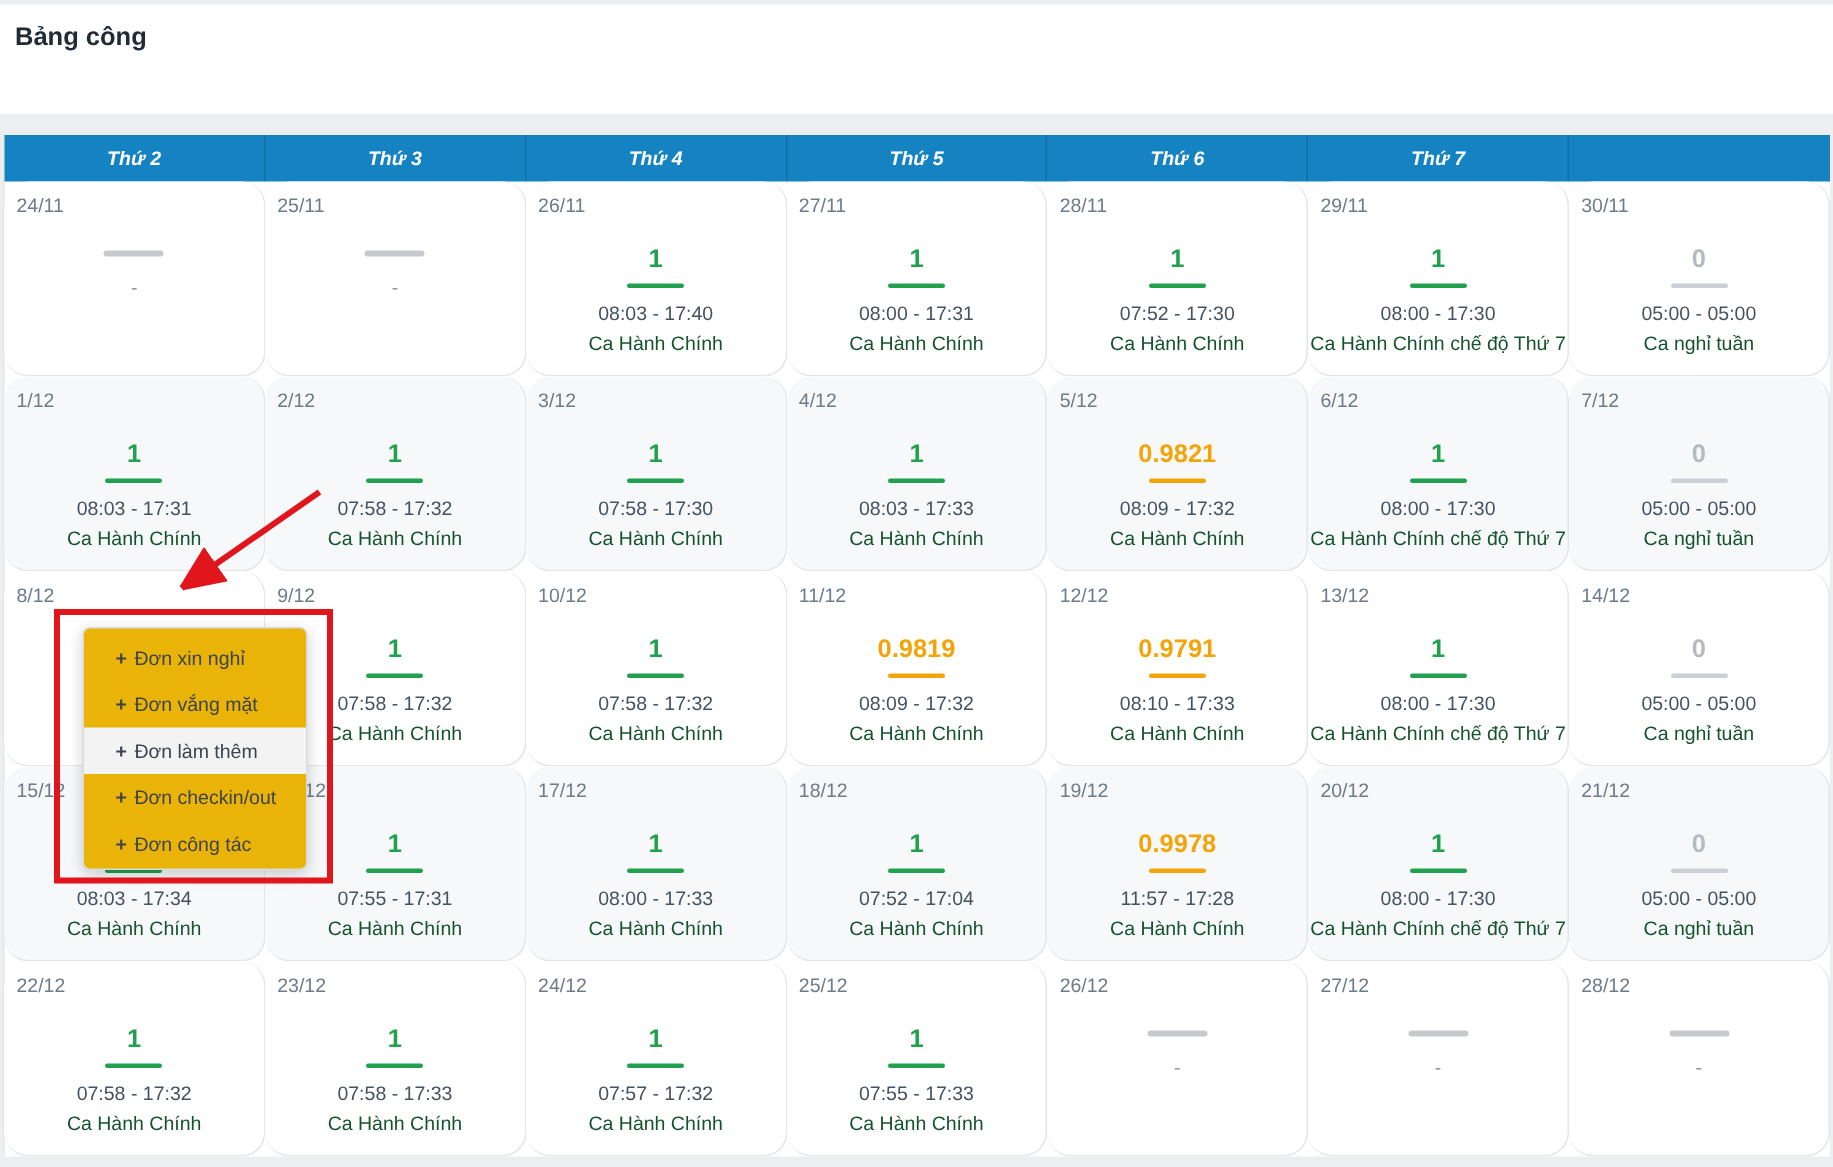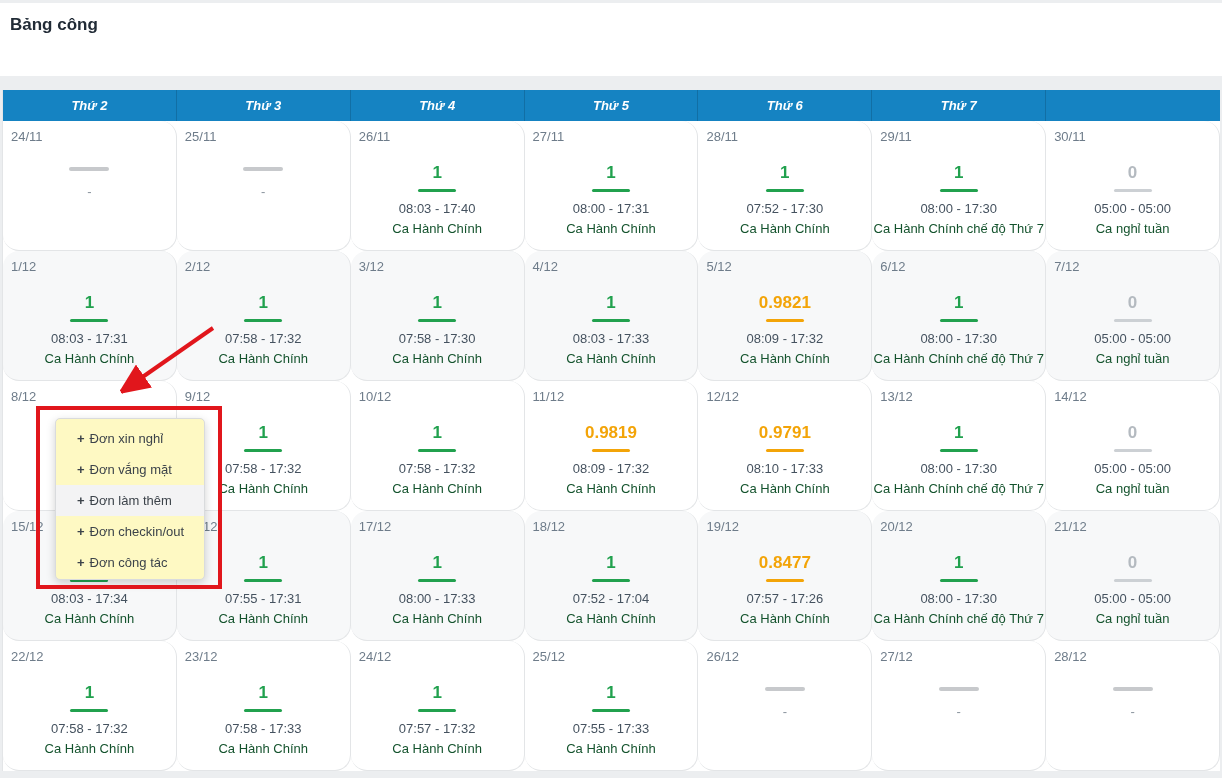--- a/index.html
+++ b/index.html
@@ -47,21 +47,21 @@
   .underline.work { background:#21a14e; }
   .underline.partial { background:#f3a408; }
   .underline.rest { background:#ccd0d4; }
   .time { font-size:13px; color:#45525f; margin-top:9px; }
   .shift { font-size:13px; color:#14532d; margin-top:5px; white-space:nowrap; }
   .dashbar { width:40px; height:4px; background:#c7c9cc; border-radius:2px; margin:4px auto 0; }
   .dashtext { font-size:13px; color:#8a949e; margin-top:13px; }
 
   .popup {
     position:absolute; left:55px; top:418px; width:150px;
-    background:#fef9c3; border:1px solid #d9dbdd; border-radius:5px;
+    background:#eab308; border:1px solid #d9dbdd; border-radius:5px;
     box-shadow:0 3px 10px rgba(0,0,0,0.18);
     padding:4px 0 1px 0; z-index:10;
   }
   .popup-item {
     height:31px; line-height:31px; padding-left:21px;
     font-size:13px; color:#3c434a; cursor:pointer; white-space:nowrap;
   }
   .popup-item.hl { background:#f3f3f4; }
   .popup-item .plus { font-weight:bold; margin-right:5px; }
 
@@ -300,23 +300,23 @@
         <div class="content">
           <div class="val work">1</div>
           <div class="underline work"></div>
           <div class="time">07:52 - 17:04</div>
           <div class="shift">Ca Hành Chính</div>
         </div>
       </div>
       <div class="cell alt">
         <div class="cdate">19/12</div>
         <div class="content">
-          <div class="val partial">0.8477</div>
+          <div class="val partial">0.9978</div>
           <div class="underline partial"></div>
-          <div class="time">07:57 - 17:26</div>
+          <div class="time">11:57 - 17:28</div>
           <div class="shift">Ca Hành Chính</div>
         </div>
       </div>
       <div class="cell alt">
         <div class="cdate">20/12</div>
         <div class="content">
           <div class="val work">1</div>
           <div class="underline work"></div>
           <div class="time">08:00 - 17:30</div>
           <div class="shift">Ca Hành Chính chế độ Thứ 7</div>

